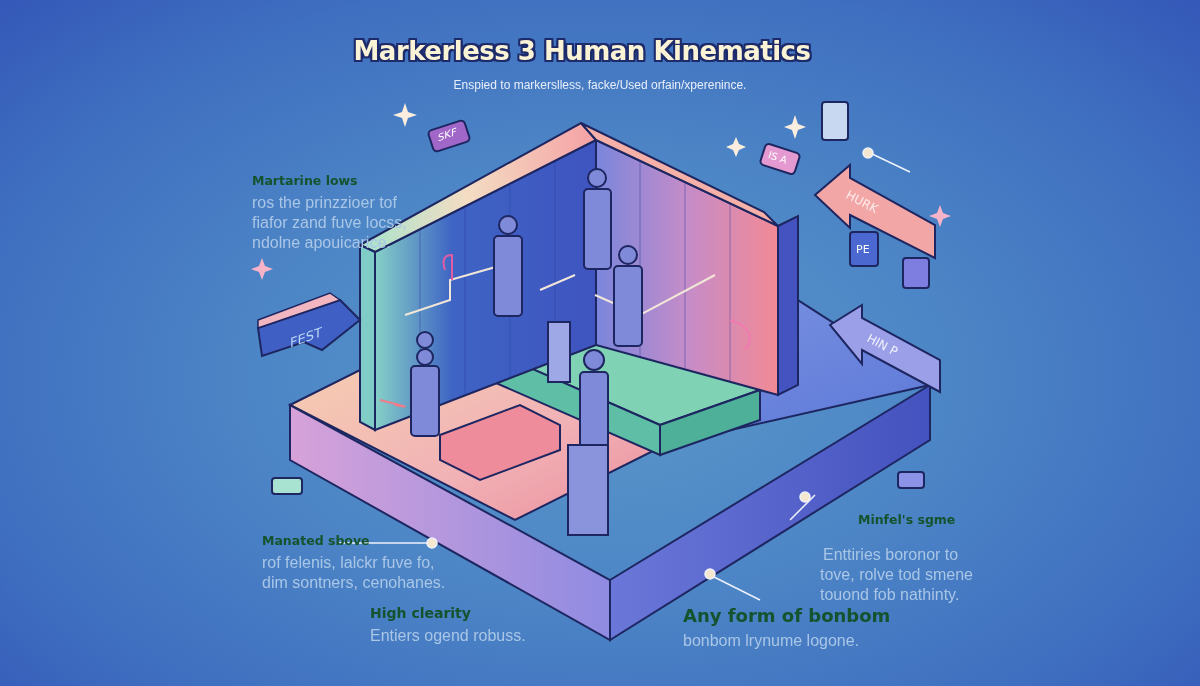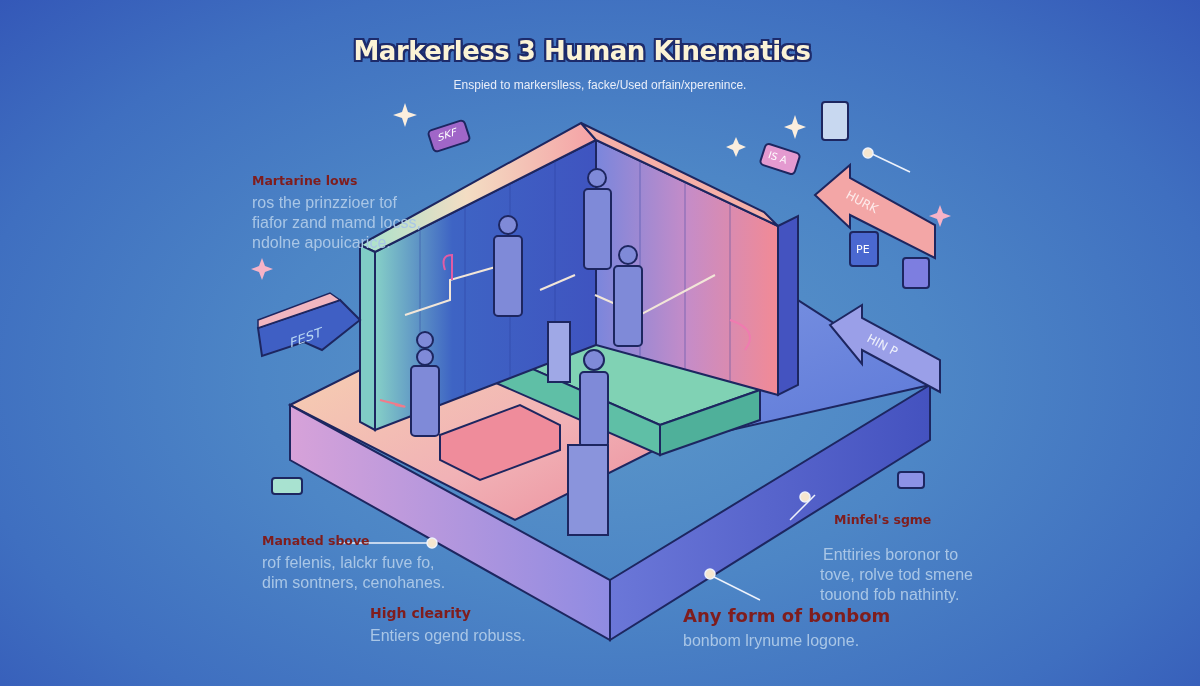--- a/index.html
+++ b/index.html
@@ -12,21 +12,21 @@
     position: absolute; left: 0; width: 1164px; top: 36px; text-align: center;
     font-family: "DejaVu Sans", sans-serif; font-weight: bold; font-size: 26px;
     color: #fbf3d6; letter-spacing: -0.5px;
     text-shadow: -2px -2px 0 #1d2b6b, 2px -2px 0 #1d2b6b, -2px 2px 0 #1d2b6b, 2px 2px 0 #1d2b6b, 0 2px 0 #1d2b6b, 2px 0 0 #1d2b6b, -2px 0 0 #1d2b6b, 0 -2px 0 #1d2b6b;
   }
   .subtitle {
     position: absolute; left: 0; width: 1200px; top: 78px; text-align: center;
     font-size: 12px; color: #e9eef9;
   }
   .annot { position: absolute; }
-  .annot .h { font-family: "DejaVu Sans", sans-serif; font-weight: bold; font-size: 12.5px; color: #7f1d1d; margin-bottom: 5px; }
+  .annot .h { font-family: "DejaVu Sans", sans-serif; font-weight: bold; font-size: 12.5px; color: #14532d; margin-bottom: 5px; }
   .annot .b { font-size: 16px; color: #a9c6e6; line-height: 20px; }
   .scene { position: absolute; left: 0; top: 0; }
   .tag {
     position: absolute; font-family: "DejaVu Sans", sans-serif; font-size: 12px; color: #fff;
     transform: skewY(-20deg);
   }
 </style>
 </head>
 <body>
 
@@ -173,38 +173,38 @@
 <div class="tag" style="left:290px; top:330px; color:#b8d6f3; font-size:13px;">FEST</div>
 <div class="tag" style="left:845px; top:195px; color:#fdeaea; transform:rotate(28deg);">HURK</div>
 <div class="tag" style="left:866px; top:338px; color:#eef0fb; transform:rotate(28deg);">HIN P</div>
 <div class="tag" style="left:438px; top:129px; font-size:10px;">SKF</div>
 <div class="tag" style="left:768px; top:152px; font-size:10px; transform:rotate(18deg);">IS A</div>
 <div class="tag" style="left:856px; top:243px; font-size:11px; transform:none;">PE</div>
 
 <div class="annot" style="left:252px; top:173px;">
   <div class="h">Martarine lows</div>
   <div class="b">ros the prinzzioer tof</div>
-  <div class="b">fiafor zand mamd locss,</div>
+  <div class="b">fiafor zand fuve locss,</div>
   <div class="b">ndolne apouicarice.</div>
 </div>
 
 <div class="annot" style="left:262px; top:533px;">
   <div class="h">Manated sbove</div>
   <div class="b">rof felenis, lalckr fuve fo,</div>
   <div class="b">dim sontners, cenohanes.</div>
 </div>
 
 <div class="annot" style="left:370px; top:605px;">
   <div class="h" style="font-weight:bold; font-size:14px;">High clearity</div>
   <div class="b">Entiers ogend robuss.</div>
 </div>
 
 <div class="annot" style="left:683px; top:605px;">
   <div class="h" style="font-size:18px;">Any form of bonbom</div>
   <div class="b">bonbom lrynume logone.</div>
 </div>
 
 <div class="annot" style="left:820px; top:512px;">
-  <div class="h" style="margin-left:14px;">Minfel's sgme</div>
+  <div class="h" style="margin-left:38px;">Minfel's sgme</div>
   <div class="b" style="margin-left:3px;margin-top:18px;">Enttiries boronor to</div>
   <div class="b">tove, rolve tod smene</div>
   <div class="b">touond fob nathinty.</div>
 </div>
 
 </body></html>

